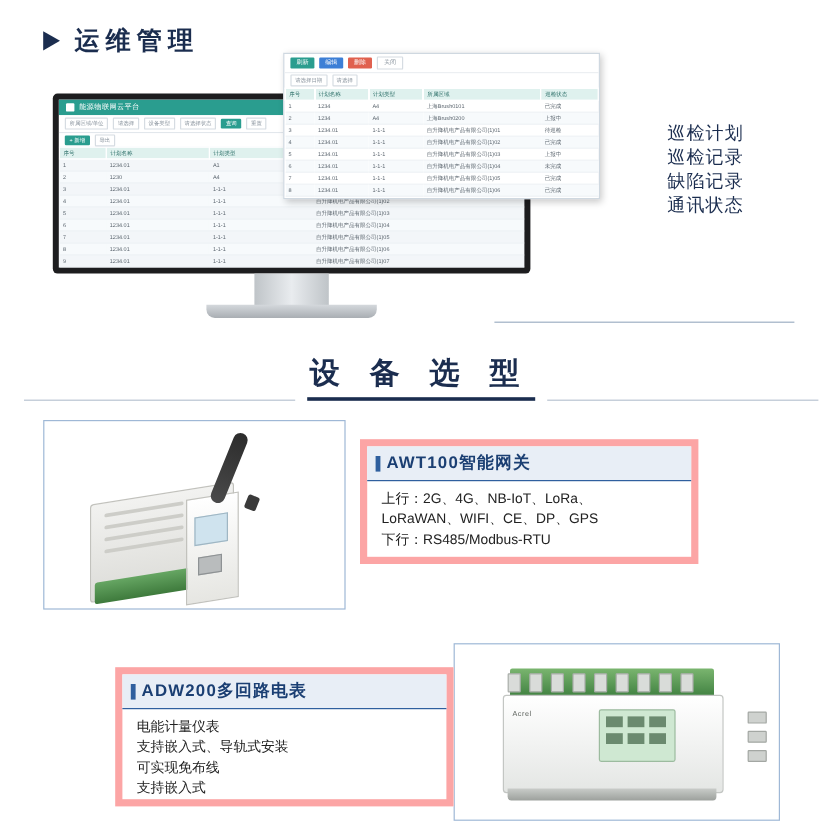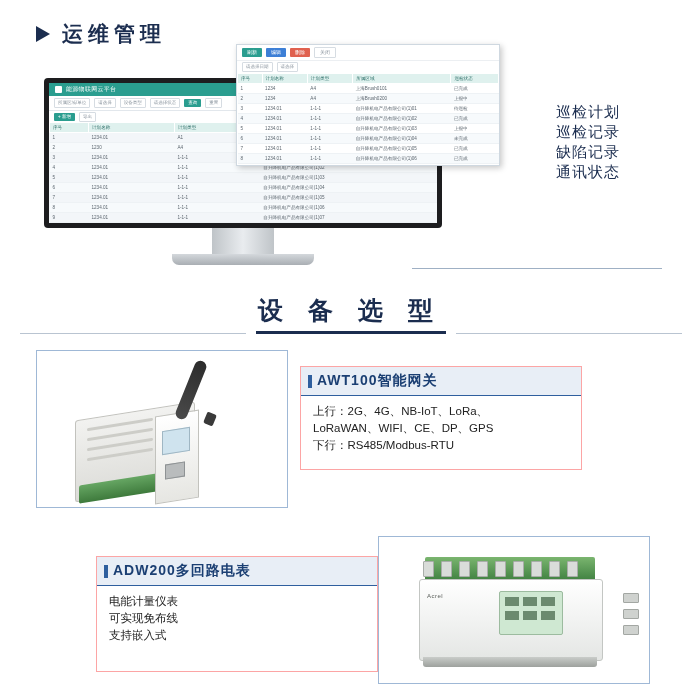--- a/index.html
+++ b/index.html
@@ -245,21 +245,21 @@
 
   
   .photo-frame {
     position: absolute;
     border: 1px solid #9fb8d6;
     background: #fff;
     box-sizing: border-box;
   }
   .info-box {
     position: absolute;
-    border: 1px solid #fca5a5;
+    border: 6px solid #fca5a5;
     background: #fff;
     box-sizing: border-box;
   }
   .info-title {
     background: #e8eef6;
     border-bottom: 1px solid #2f5f9e;
     color: #1b3f73;
     font-weight: bold;
     font-size: 14px;
     letter-spacing: 1px;
@@ -664,18 +664,19 @@
       <div class="mt-btn" style="top:72px;"></div>
       <div class="mt-btn" style="top:88px;"></div>
       <div class="mt-bottom-rail"></div>
     </div>
   </div>
 
   <div class="info-box" style="left:96px; top:268px; width:282px; height:116px;">
     <div class="info-title">ADW200多回路电表</div>
     <div class="info-body">
       <div>电能计量仪表</div>
+      <div>支持嵌入式、导轨式安装</div>
       <div>可实现免布线</div>
       <div>支持嵌入式</div>
     </div>
   </div>
 
 </div>
 
 </body></html>

